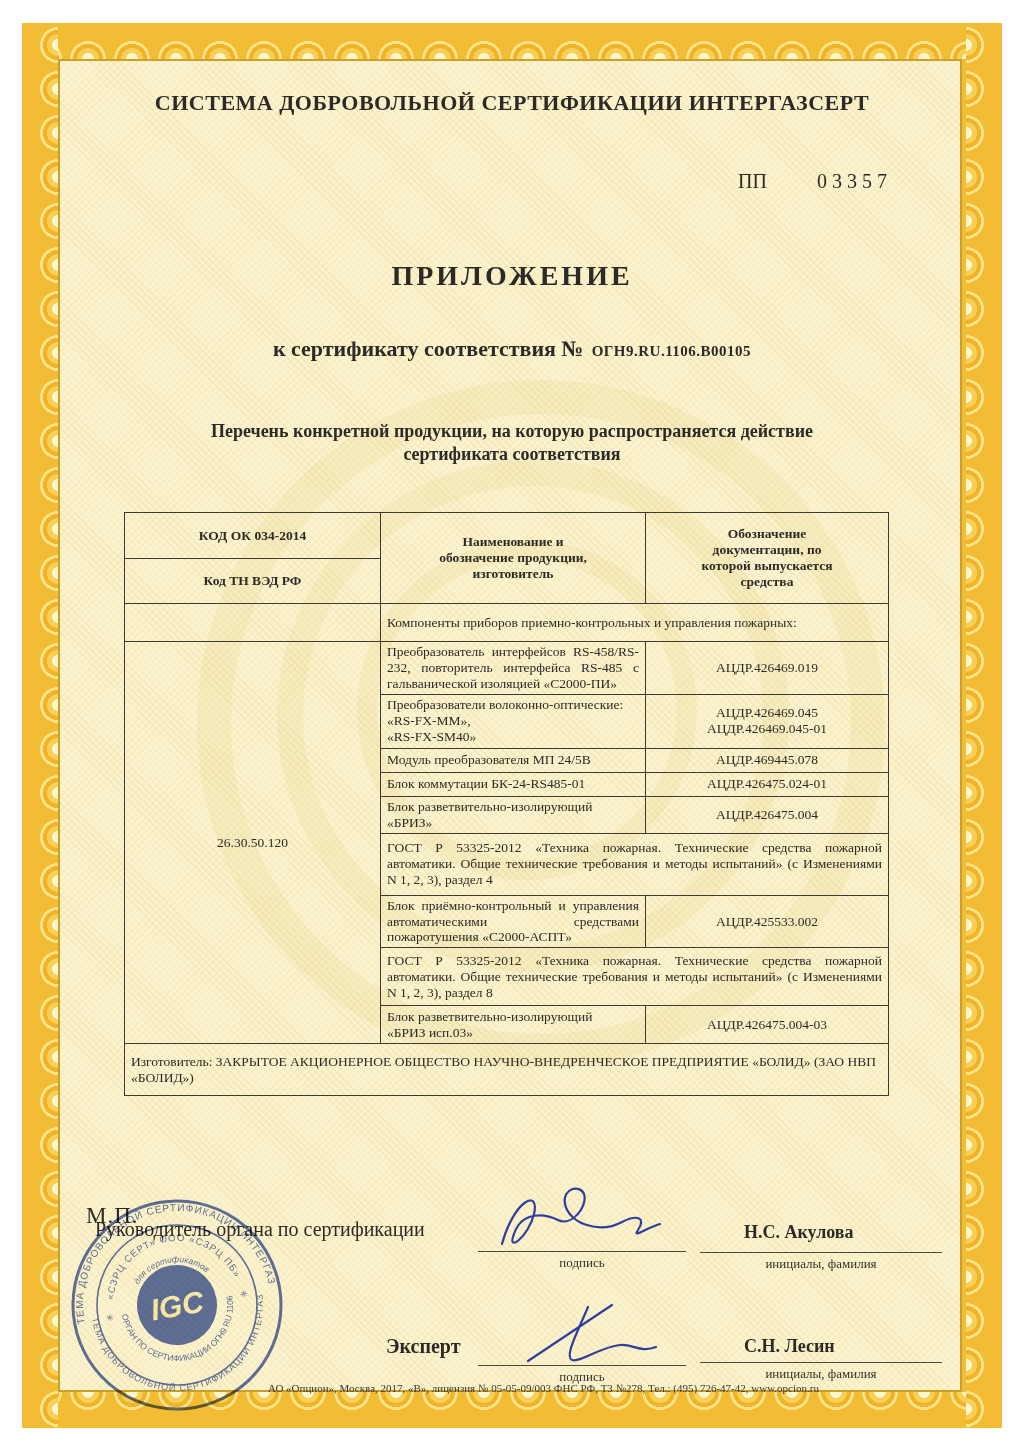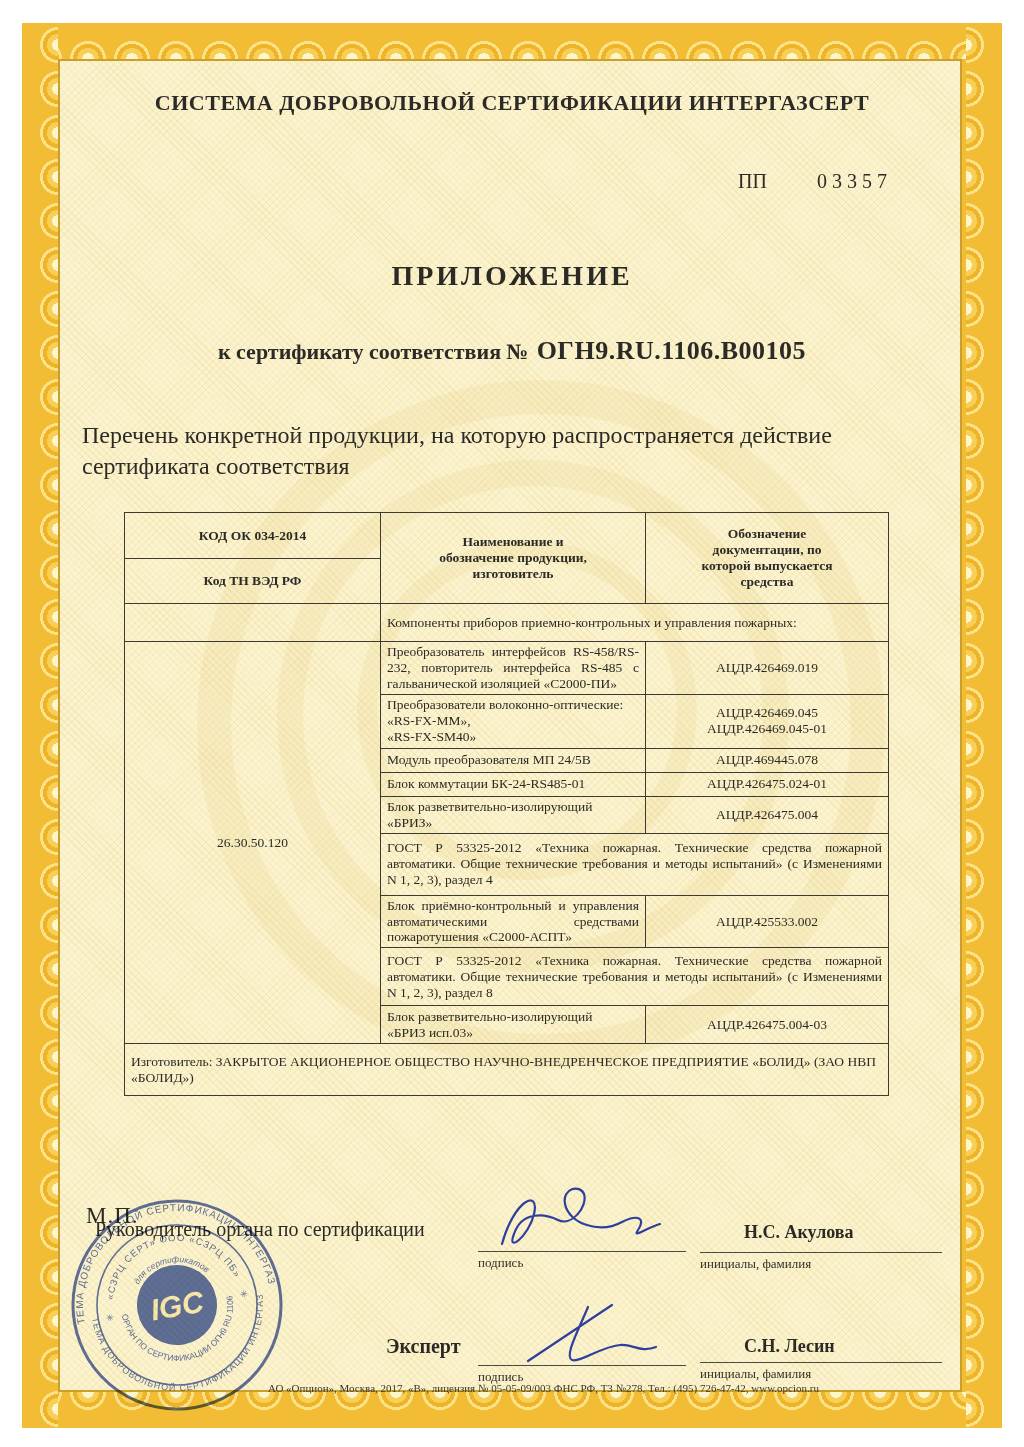--- a/index.html
+++ b/index.html
@@ -38,23 +38,23 @@
 
   
   .sys-title{position:absolute;left:0;top:90px;width:1024px;text-align:center;
     font-weight:bold;font-size:22px;letter-spacing:.5px;}
   .form-num{position:absolute;left:738px;top:170px;display:flex;gap:50px;font-size:20px;}
   .form-num .digits{letter-spacing:5px;}
   .doc-title{position:absolute;left:0;top:260px;width:1024px;text-align:center;
     font-weight:bold;font-size:28px;letter-spacing:3px;}
   .cert-line{position:absolute;left:0;top:336px;width:1024px;text-align:center;}
   .cert-line .lbl{font-weight:bold;font-size:22px;}
-  .cert-line .num{font-weight:bold;font-size:26px;margin-left:4px;letter-spacing:.5px;}
-  .subtitle{position:absolute;left:82px;top:420px;width:860px;text-align:left;
-    font-weight:normal;font-size:24px;line-height:1.3;white-space:pre-line;}
+  .cert-line .num{font-weight:bold;font-size:15px;margin-left:4px;letter-spacing:.5px;}
+  .subtitle{position:absolute;left:82px;top:420px;width:860px;text-align:center;
+    font-weight:bold;font-size:18px;line-height:1.3;white-space:pre-line;}
 
   
   table.products{position:absolute;left:124px;top:512px;width:764px;border-collapse:collapse;table-layout:fixed;}
   table.products td{border:1.5px solid #3c3a33;padding:2px 6px;vertical-align:middle;font-size:13.5px;line-height:1.18;}
   td.hdr{font-weight:bold;font-size:17px;text-align:center;line-height:1.3;white-space:pre-line;}
   td.code-cell{text-align:center;font-size:14px;}
   td.note-cell{vertical-align:top;padding-top:4px;}
   td.name-cell{text-align:justify;}
   td.doc-cell{text-align:center;font-size:14px;}
   td.span-cell{text-align:justify;}
@@ -62,21 +62,21 @@
   .line{display:block;}
 
   
   .role1{position:absolute;left:95px;top:1218px;font-weight:normal;font-size:20px;}
   .role2{position:absolute;left:386px;top:1335px;font-weight:bold;font-size:20px;}
   .sig-line{position:absolute;height:0;border-top:1.5px solid #4a4a44;}
   .sl1{left:478px;top:1251px;width:208px;}
   .sl1b{left:700px;top:1252px;width:242px;}
   .sl2{left:478px;top:1365px;width:208px;}
   .sl2b{left:700px;top:1362px;width:242px;}
-  .under-label{position:absolute;font-size:13px;text-align:left;color:#33312c;}
+  .under-label{position:absolute;font-size:13px;text-align:center;color:#33312c;}
   .ul1{left:478px;top:1255px;width:208px;}
   .ul1b{left:700px;top:1256px;width:242px;}
   .ul2{left:478px;top:1369px;width:208px;}
   .ul2b{left:700px;top:1366px;width:242px;}
   .name1{position:absolute;left:744px;top:1222px;font-weight:bold;font-size:18px;}
   .name2{position:absolute;left:744px;top:1336px;font-weight:bold;font-size:18px;}
   .seal-mark{position:absolute;left:86px;top:1203px;font-size:23px;letter-spacing:1px;}
   .fineprint{position:absolute;left:268px;top:1382px;font-size:11px;color:#3a382f;}
   .sig-svg{position:absolute;pointer-events:none;}
   .sig1{left:488px;top:1178px;}

